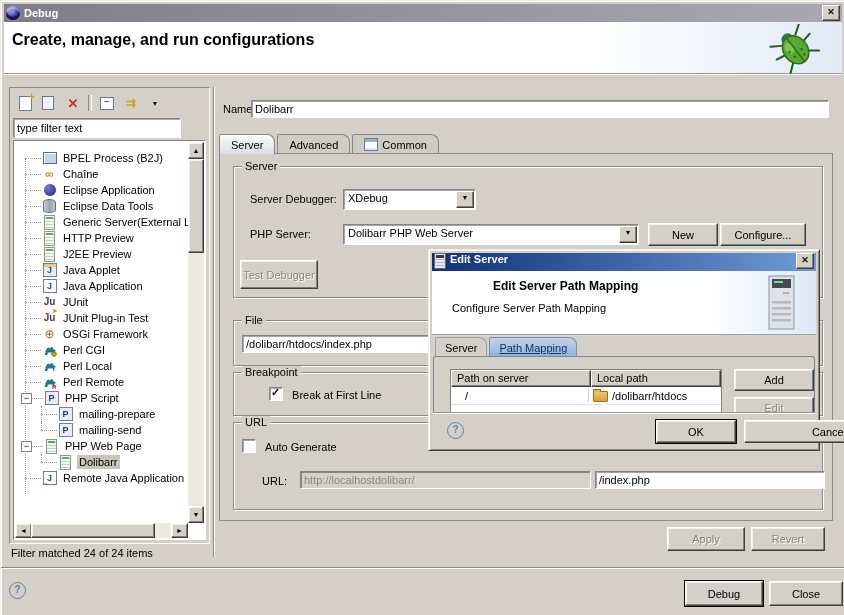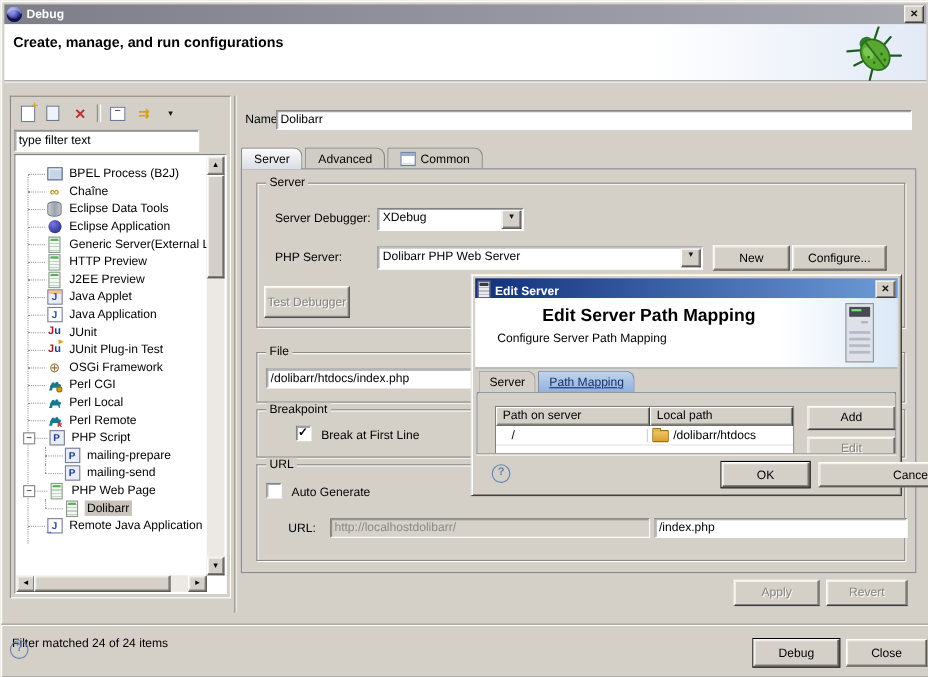--- a/index.html
+++ b/index.html
@@ -16,21 +16,21 @@
        box-shadow:inset 0 -3px 0 #12124e, inset 0 3px 0 rgba(200,220,255,.5);}
   .win-x{margin-left:auto;width:16px;height:14px;background:#d4d0c8;
        border:1px solid;border-color:#fff #404040 #404040 #fff;box-shadow:inset -1px -1px 0 #80807a;
        position:relative;}
   .win-x::before{content:"\2715";position:absolute;left:0;right:0;top:0;bottom:0;
        font-size:9px;font-weight:bold;line-height:13px;text-align:center;color:#111;}
   
   .banner{position:absolute;left:3px;top:21px;right:3px;height:51px;
        background:linear-gradient(90deg,#ffffff 70%,#e2eaf6);
        border-bottom:1px solid #9a9a93;box-shadow:0 1px 0 #fff;}
-  .banner-text{position:absolute;left:8px;top:9px;font-size:13px;font-weight:bold;}
+  .banner-text{position:absolute;left:8px;top:9px;font-size:16px;font-weight:bold;}
   .bug{position:absolute;right:16px;top:2px;}
   
   .btn{position:absolute;background:#d4d0c8;border:1px solid;border-color:#fff #404040 #404040 #fff;
        box-shadow:inset -1px -1px 0 #80807a, inset 1px 1px 0 #f2f0ea;
        font-family:inherit;font-size:11px;text-align:center;color:#000;display:flex;align-items:center;justify-content:center;}
   .btn.primary{box-shadow:0 0 0 1px #000, inset -1px -1px 0 #80807a, inset 1px 1px 0 #f2f0ea;}
   .btn.dis{color:#86847e;text-shadow:1px 1px 0 #fff;}
   .field{position:absolute;background:#fff;border:1px solid;border-color:#848484 #fff #fff #848484;
        box-shadow:inset 1px 1px 0 rgba(0,0,0,.35);font-family:inherit;font-size:11px;padding:1px 3px;}
   input.field{outline:none;}
@@ -93,44 +93,44 @@
   .i-srv::before{content:"";position:absolute;left:1px;right:1px;top:1px;height:2px;background:#58b058;}
   .i-box{display:inline-block;width:12px;height:12px;border:1px solid #7a7a9a;background:#fff;
         font-weight:bold;font-size:9px;line-height:12px;color:#2a4a9a;text-align:center;}
   .i-applet{background:linear-gradient(#f4c87a 0 3px,#e8eef8 3px);}
   .i-php{background:#e8eef8;color:#1a3a8c;}
   .i-junit{font-weight:bold;font-size:10px;line-height:14px;}
   .i-junit b{color:#9a2020;} .i-junit u{color:#203a9a;text-decoration:none;}
   .i-jp{position:relative;} .i-jp::after{content:"\25B8";position:absolute;right:-2px;top:-7px;color:#d8a018;font-size:8px;}
   .i-osgi{color:#9a6a32;font-size:12px;line-height:14px;}
   .i-rj{position:relative;} .i-rj::after{content:"\2192";position:absolute;left:-3px;bottom:-5px;color:#3858c0;font-size:8px;}
-  .status{position:absolute;left:10px;top:546px;margin-top:32px;}
+  .status{position:absolute;left:10px;top:546px;}
   .divider-v{position:absolute;left:212px;top:86px;height:470px;width:0;border-left:1px solid #8a8a84;border-right:1px solid #fff;}
   
   .name-label{position:absolute;left:222px;top:102px;}
   .tabs{position:absolute;left:218px;top:133px;height:20px;display:flex;align-items:flex-end;}
   .tab{height:19px;padding:0 11px;border:1px solid #888;border-bottom:none;border-radius:2px 8px 0 0;
        background:#cfccc4;margin-right:2px;display:flex;align-items:center;gap:4px;}
   .tab.active{background:linear-gradient(#fbfbfa,#d9dde5);position:relative;z-index:2;}
   .i-table{width:12px;height:11px;border:1px solid #6a7a9a;display:inline-block;
        background:linear-gradient(#9ab0d0 0 3px,#fff 3px),#fff;box-shadow:inset 0 -2px 0 #dce4f0;}
   .tabcontent{position:absolute;left:218px;top:152px;width:612px;height:366px;border:1px solid #8a8a93;background:#d4d0c8;}
   .row-label{position:absolute;}
   
   .dlg{position:absolute;left:427px;top:248px;width:390px;height:200px;background:#d4d0c8;z-index:10;
        border:1px solid;border-color:#f0efe9 #404040 #404040 #f0efe9;
        box-shadow:inset 1px 1px 0 #fff, inset -1px -1px 0 #8a8a84;}
   .dlg-title{position:absolute;left:3px;top:3px;right:3px;height:18px;
-       background:linear-gradient(90deg,#10307a,#6f9bd8);display:flex;align-items:flex-end;padding:0 2px;}
+       background:linear-gradient(90deg,#10307a,#6f9bd8);display:flex;align-items:flex-start;padding:0 2px;}
   .dlg-title .title-text{margin-left:4px;}
   .i-tower-s{width:10px;height:14px;background:repeating-linear-gradient(#e8e8ee 0 2px,#b8bcc8 2px 3px);border:1px solid #667;position:relative;display:inline-block;}
   .i-tower-s::before{content:"";position:absolute;left:1px;right:1px;top:1px;height:3px;background:#3a3a44;}
   .dlg-banner{position:absolute;left:3px;top:21px;right:3px;height:63px;
        background:linear-gradient(90deg,#ffffff 72%,#dce8f6);border-bottom:1px solid #9aa;}
-  .dlg-h1{position:absolute;left:13px;top:8px;font-size:16px;font-weight:bold;padding-left:48px;}
+  .dlg-h1{position:absolute;left:13px;top:8px;font-size:12px;font-weight:bold;padding-left:48px;}
   .dlg-h2{position:absolute;left:20px;top:31px;}
   .tower{position:absolute;right:16px;top:4px;}
   .dlg-tabs{position:absolute;left:6px;top:87px;height:20px;display:flex;align-items:flex-end;}
   .dtab{height:19px;padding:0 9px;border:1px solid #98a0ac;border-bottom:none;border-radius:2px 8px 0 0;
        background:#d4d0c8;margin-right:2px;display:flex;align-items:center;}
   .dtab.active{background:linear-gradient(180deg,#c2d4ec,#8fb0dc);color:#14306e;text-decoration:underline;border-color:#7890b0;}
   .dlg-content{position:absolute;left:4px;right:4px;top:106px;height:58px;border:1px solid #7a8898;border-bottom:none;
        border-radius:3px 3px 0 0;overflow:hidden;background:#d4d0c8;}
   .ptable{position:absolute;left:16px;top:12px;width:270px;border:1px solid #808080;background:#fff;}
   .pt-head{display:flex;height:17px;background:#d4d0c8;}
@@ -218,30 +218,30 @@
           <div class="trow">
             <span class="guide"></span>
             <span class="ticon">
               <span class="i-chain">∞</span>
             </span>
             <span class="tlabel">Chaîne</span>
           </div>
           <div class="trow">
             <span class="guide"></span>
             <span class="ticon">
+              <span class="i-ecl"></span>
+            </span>
+            <span class="tlabel">Eclipse Application</span>
+          </div>
+          <div class="trow">
+            <span class="guide"></span>
+            <span class="ticon">
               <span class="i-db"></span>
             </span>
             <span class="tlabel">Eclipse Data Tools</span>
-          </div>
-          <div class="trow">
-            <span class="guide"></span>
-            <span class="ticon">
-              <span class="i-ecl"></span>
-            </span>
-            <span class="tlabel">Eclipse Application</span>
           </div>
           <div class="trow">
             <span class="guide"></span>
             <span class="ticon">
               <span class="i-srv"></span>
             </span>
             <span class="tlabel">Generic Server(External La</span>
           </div>
           <div class="trow">
             <span class="guide"></span>

